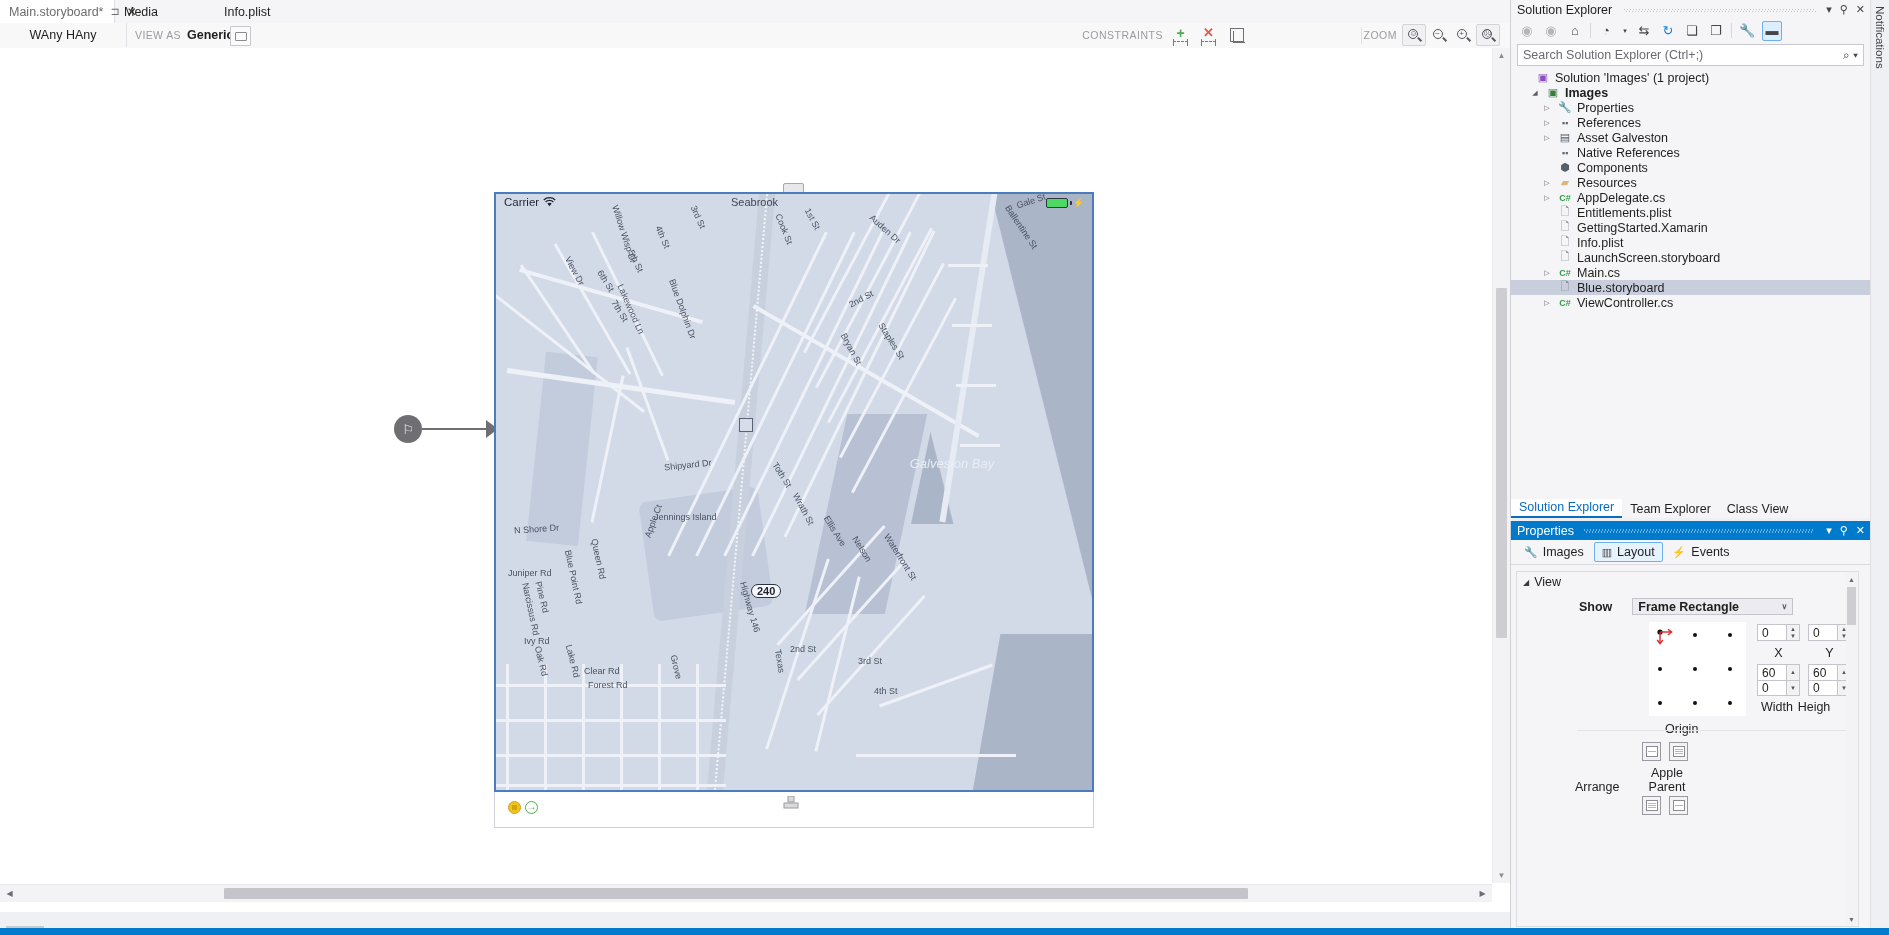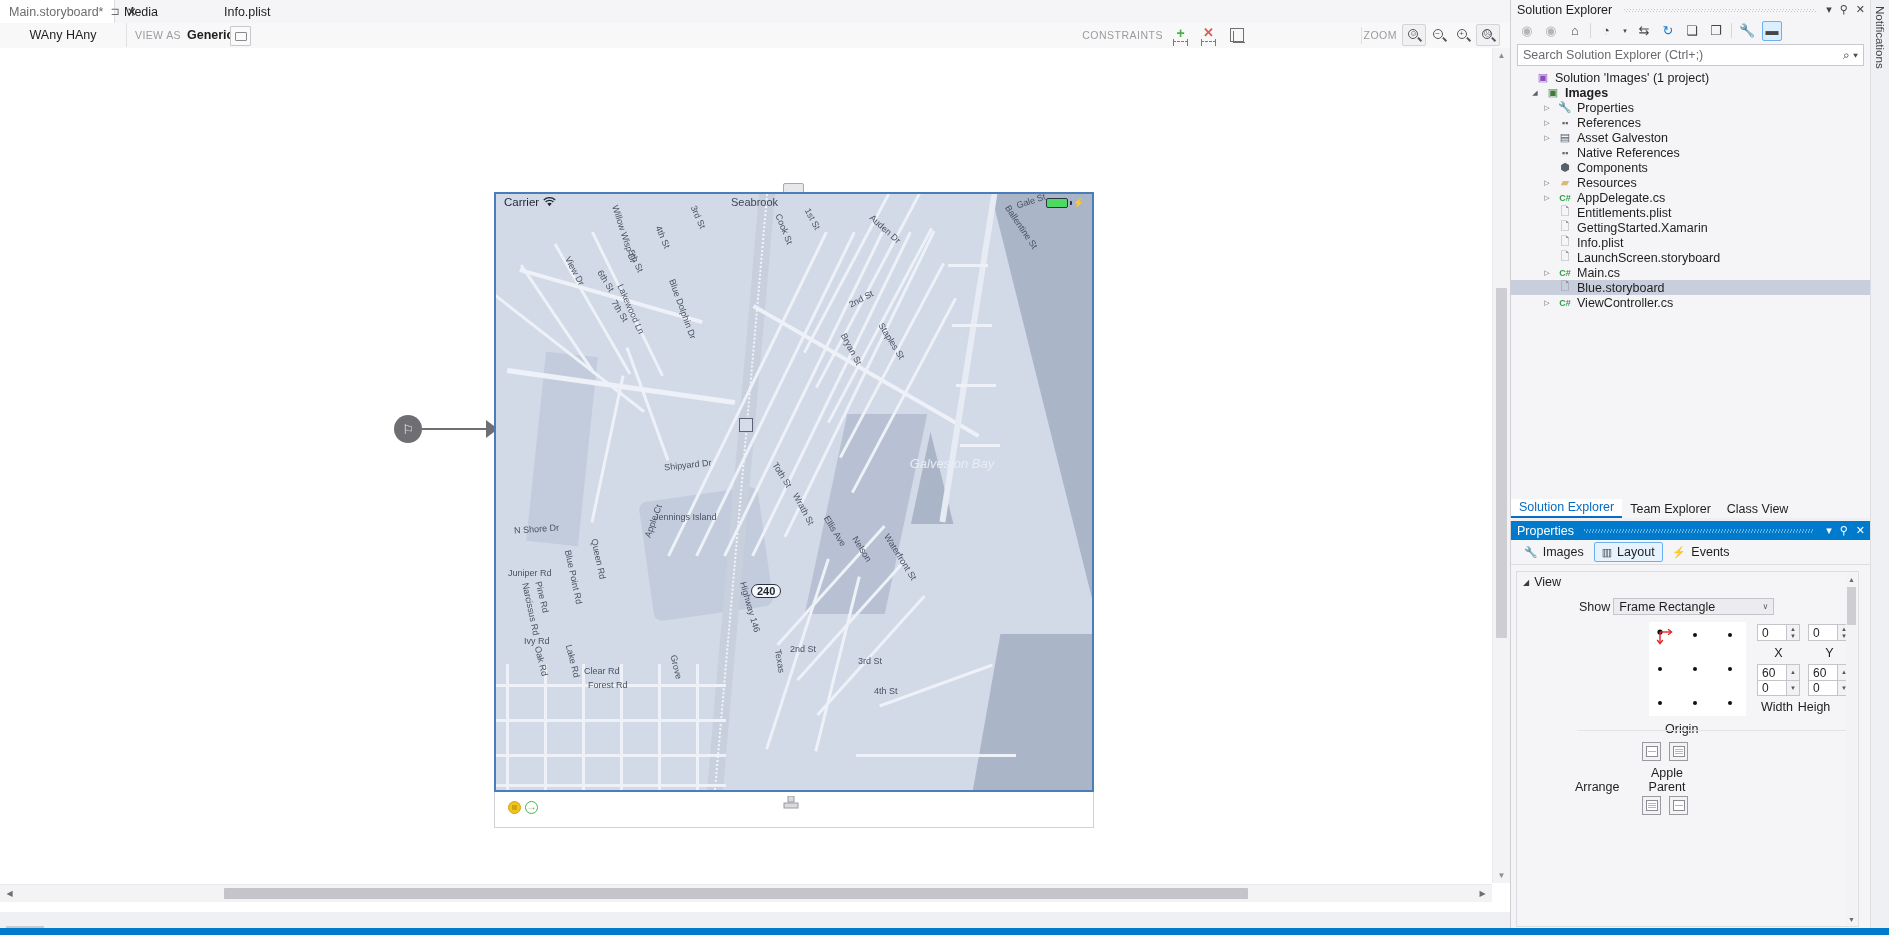--- a/index.html
+++ b/index.html
@@ -174,21 +174,21 @@
                          repeating-linear-gradient(90deg,transparent 0 2px,#fff 2px 3px);
         background-size:3px 2px;background-position:0 0,0 2px;background-repeat:repeat-x;}
   .props .titlebar .acts{position:absolute;right:5px;top:0;height:19px;display:flex;align-items:center;gap:8px;font-size:11px;}
   .ptabs{height:24px;display:flex;align-items:center;gap:2px;padding-left:5px;background:#f5f5f7;border-bottom:1px solid #dcdce1;}
   .ptab{display:flex;align-items:center;gap:5px;padding:2px 7px;font-size:12.5px;border:1px solid transparent;border-radius:2px;}
   .ptab.active{border-color:#6cb0f0;background:#e6f2fd;}
   .ptab .pi{font-size:11px;color:#45454a;}
   .pbody{position:absolute;left:5px;top:50px;right:11px;bottom:8px;background:#f5f5f7;border:1px solid #dcdce1;box-sizing:border-box;overflow:hidden;}
   .section{display:flex;align-items:center;gap:5px;padding:3px 0 3px 6px;font-size:12.5px;}
   .section .tri{font-size:8px;color:#3b3b41;}
-  .rowshow{display:flex;align-items:center;gap:3px;margin:6px 0 0 0;padding-left:62px;}
+  .rowshow{display:flex;align-items:center;gap:20px;margin:6px 0 0 0;padding-left:62px;font-weight:bold;}
   .rowshow .lab{font-size:12.5px;}
   .sel-frame{width:161px;height:17px;background:#ececf0;border:1px solid #c4c4ca;display:flex;align-items:center;
              justify-content:space-between;padding:0 5px;font-size:12.5px;box-sizing:border-box;}
   .sel-frame .cv{font-size:8px;color:#5b5b61;}
   .origgrid{position:absolute;left:132px;top:50px;width:97px;height:94px;background:#fff;}
   .dot{position:absolute;width:4px;height:4px;border-radius:50%;background:#111;}
   .anchor{position:absolute;left:7px;top:6px;width:20px;height:20px;}
   .num{width:30px;height:17px;border:1px solid #c4c4ca;background:#fff;font-size:12px;display:flex;
        align-items:center;padding-left:4px;box-sizing:border-box;}
   .spin{width:13px;height:17px;border:1px solid #c4c4ca;border-left:none;background:#f2f2f5;display:flex;

